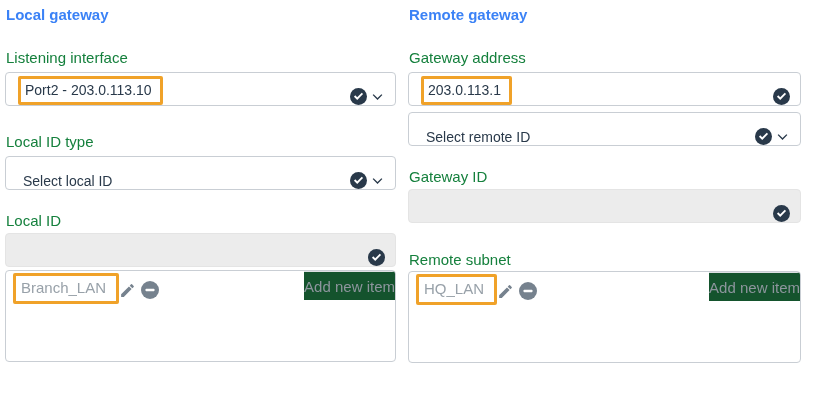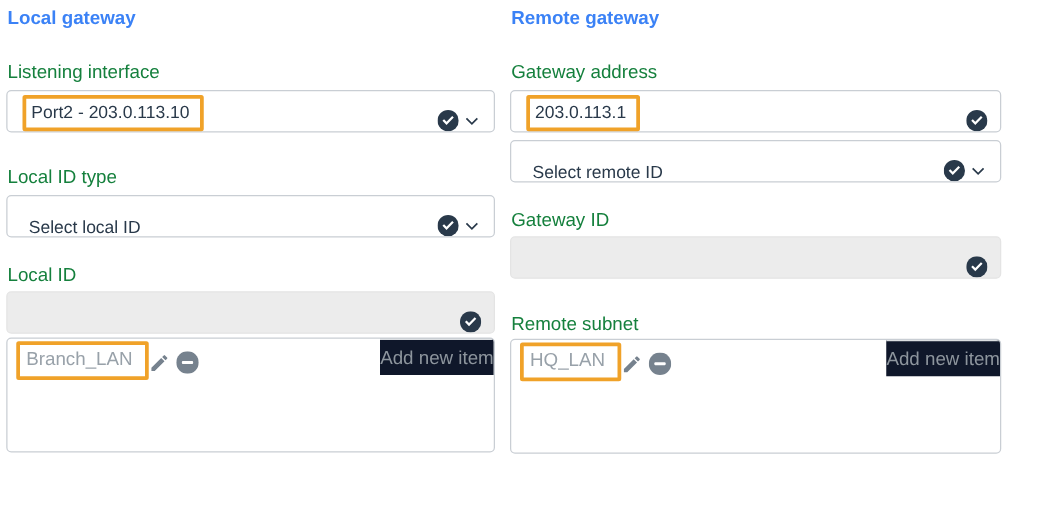--- a/index.html
+++ b/index.html
@@ -97,21 +97,21 @@
     margin-left: auto;
     display: flex;
     align-items: center;
     gap: 5px;
     padding-top: 8px;
   }
   .subnet-spacer { flex: 1; }
   .subnet-footer {
     height: 29px;
     border-top: 1px solid #dcdfe2;
-    background: #0f172a;
+    background: #14532d;
     display: flex;
     align-items: center;
     justify-content: center;
     font-size: 15px;
     color: #8d959d;
     cursor: pointer;
   }
 </style>
 </head>
 <body>

